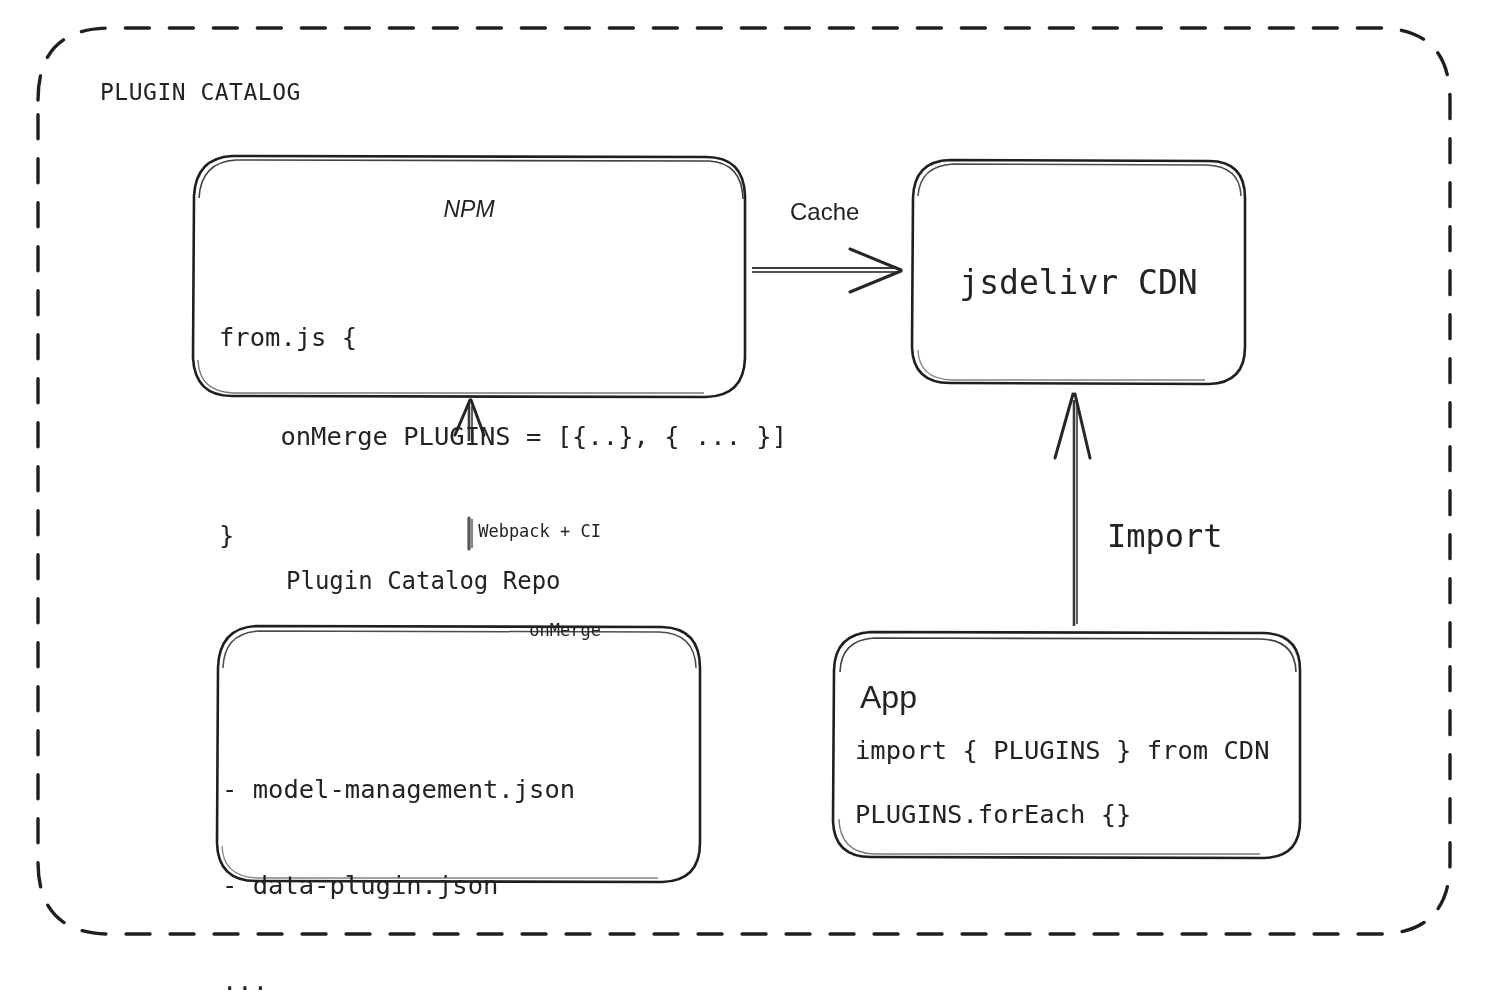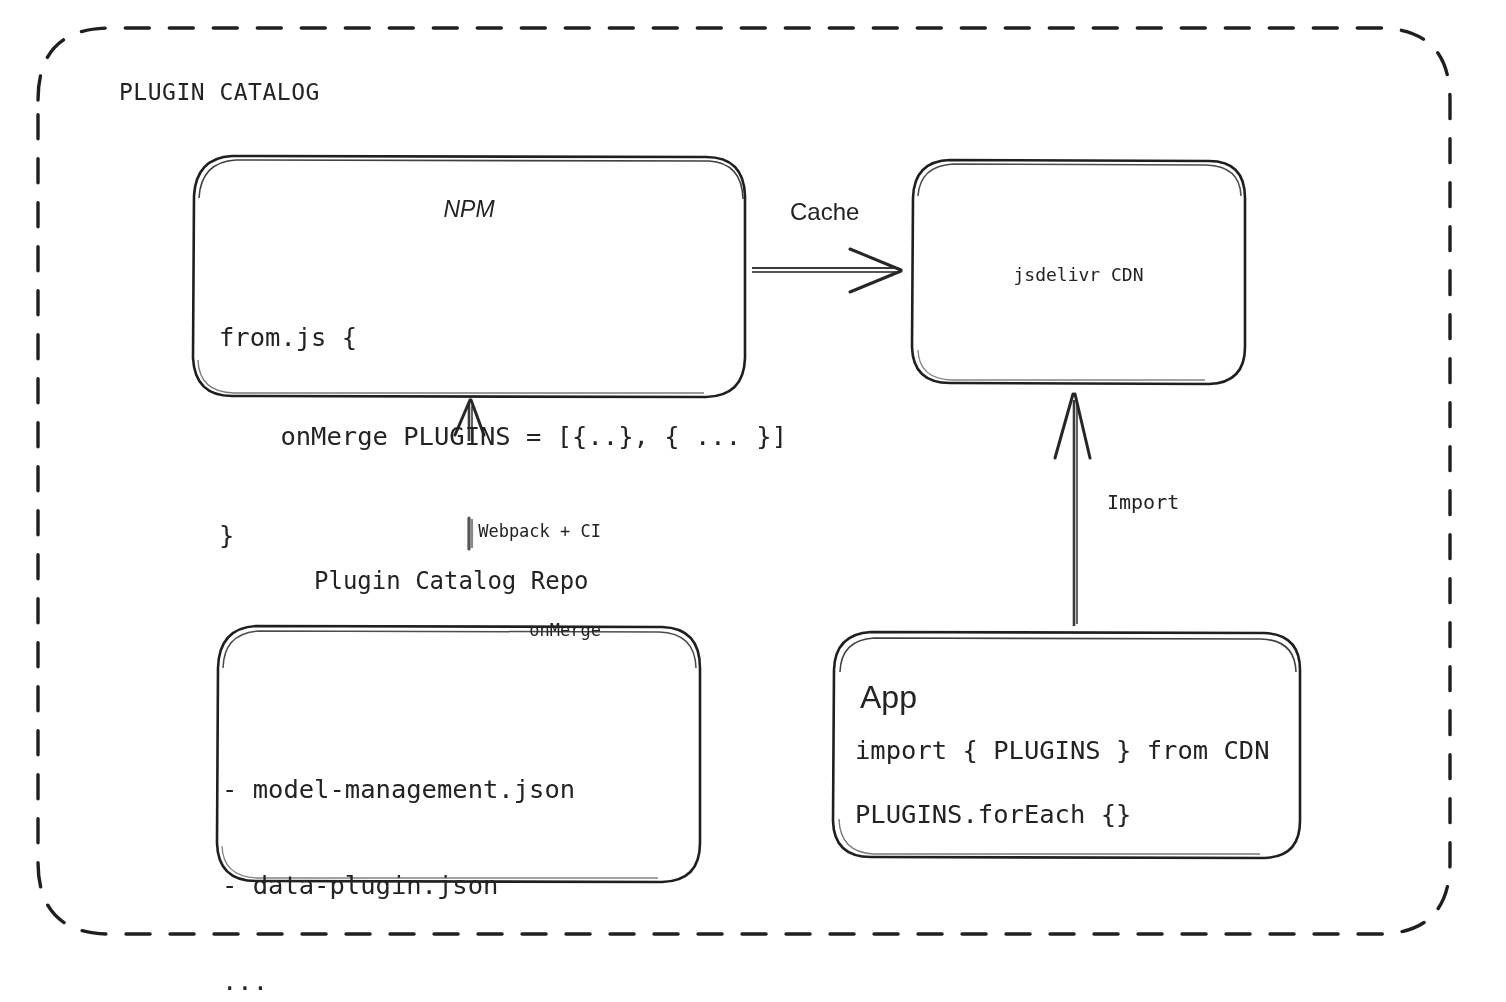--- a/index.html
+++ b/index.html
@@ -32,21 +32,20 @@
   }
   .mono { font-family: "DejaVu Sans Mono", monospace; }
   .sans { font-family: "Liberation Sans", sans-serif; text-align: right; }
 
   
   #catalog-title {
     left: 100px;
     top: 81px;
     font-size: 23px;
     letter-spacing: 0.5px;
-    margin-left: 19px;
   }
 
   
   #npm-title {
     left: 193px;
     top: 198px;
     width: 552px;
     text-align: center;
     font-size: 23px;
     font-style: italic;
@@ -57,21 +56,21 @@
     font-size: 25.5px;
     line-height: 33px;
   }
 
   
   #cdn-title {
     left: 912px;
     top: 266px;
     width: 333px;
     text-align: center;
-    font-size: 18px;
+    font-size: 33px;
   }
 
   
   #cache-label {
     left: 790px;
     top: 200px;
     font-size: 24px;
   }
 
   
@@ -82,21 +81,20 @@
     text-align: right;
     font-size: 17px;
     line-height: 33px;
   }
 
   
   #repo-caption {
     left: 286px;
     top: 569px;
     font-size: 24px;
-    margin-left: 28px;
   }
 
   
   #repo-list {
     left: 222px;
     top: 709px;
     font-size: 25.5px;
     line-height: 32px;
   }
 
@@ -113,22 +111,22 @@
   }
   #app-line-2 {
     left: 855px;
     top: 802px;
     font-size: 25.5px;
   }
 
   
   #import-label {
     left: 1107px;
-    top: 492px;
-    font-size: 20px;
+    top: 520px;
+    font-size: 32px;
   }
 </style>
 </head>
 <body>
 
 <div id="canvas">
 
   <svg class="layer" viewBox="0 0 1506 1002">
 
     <g>

